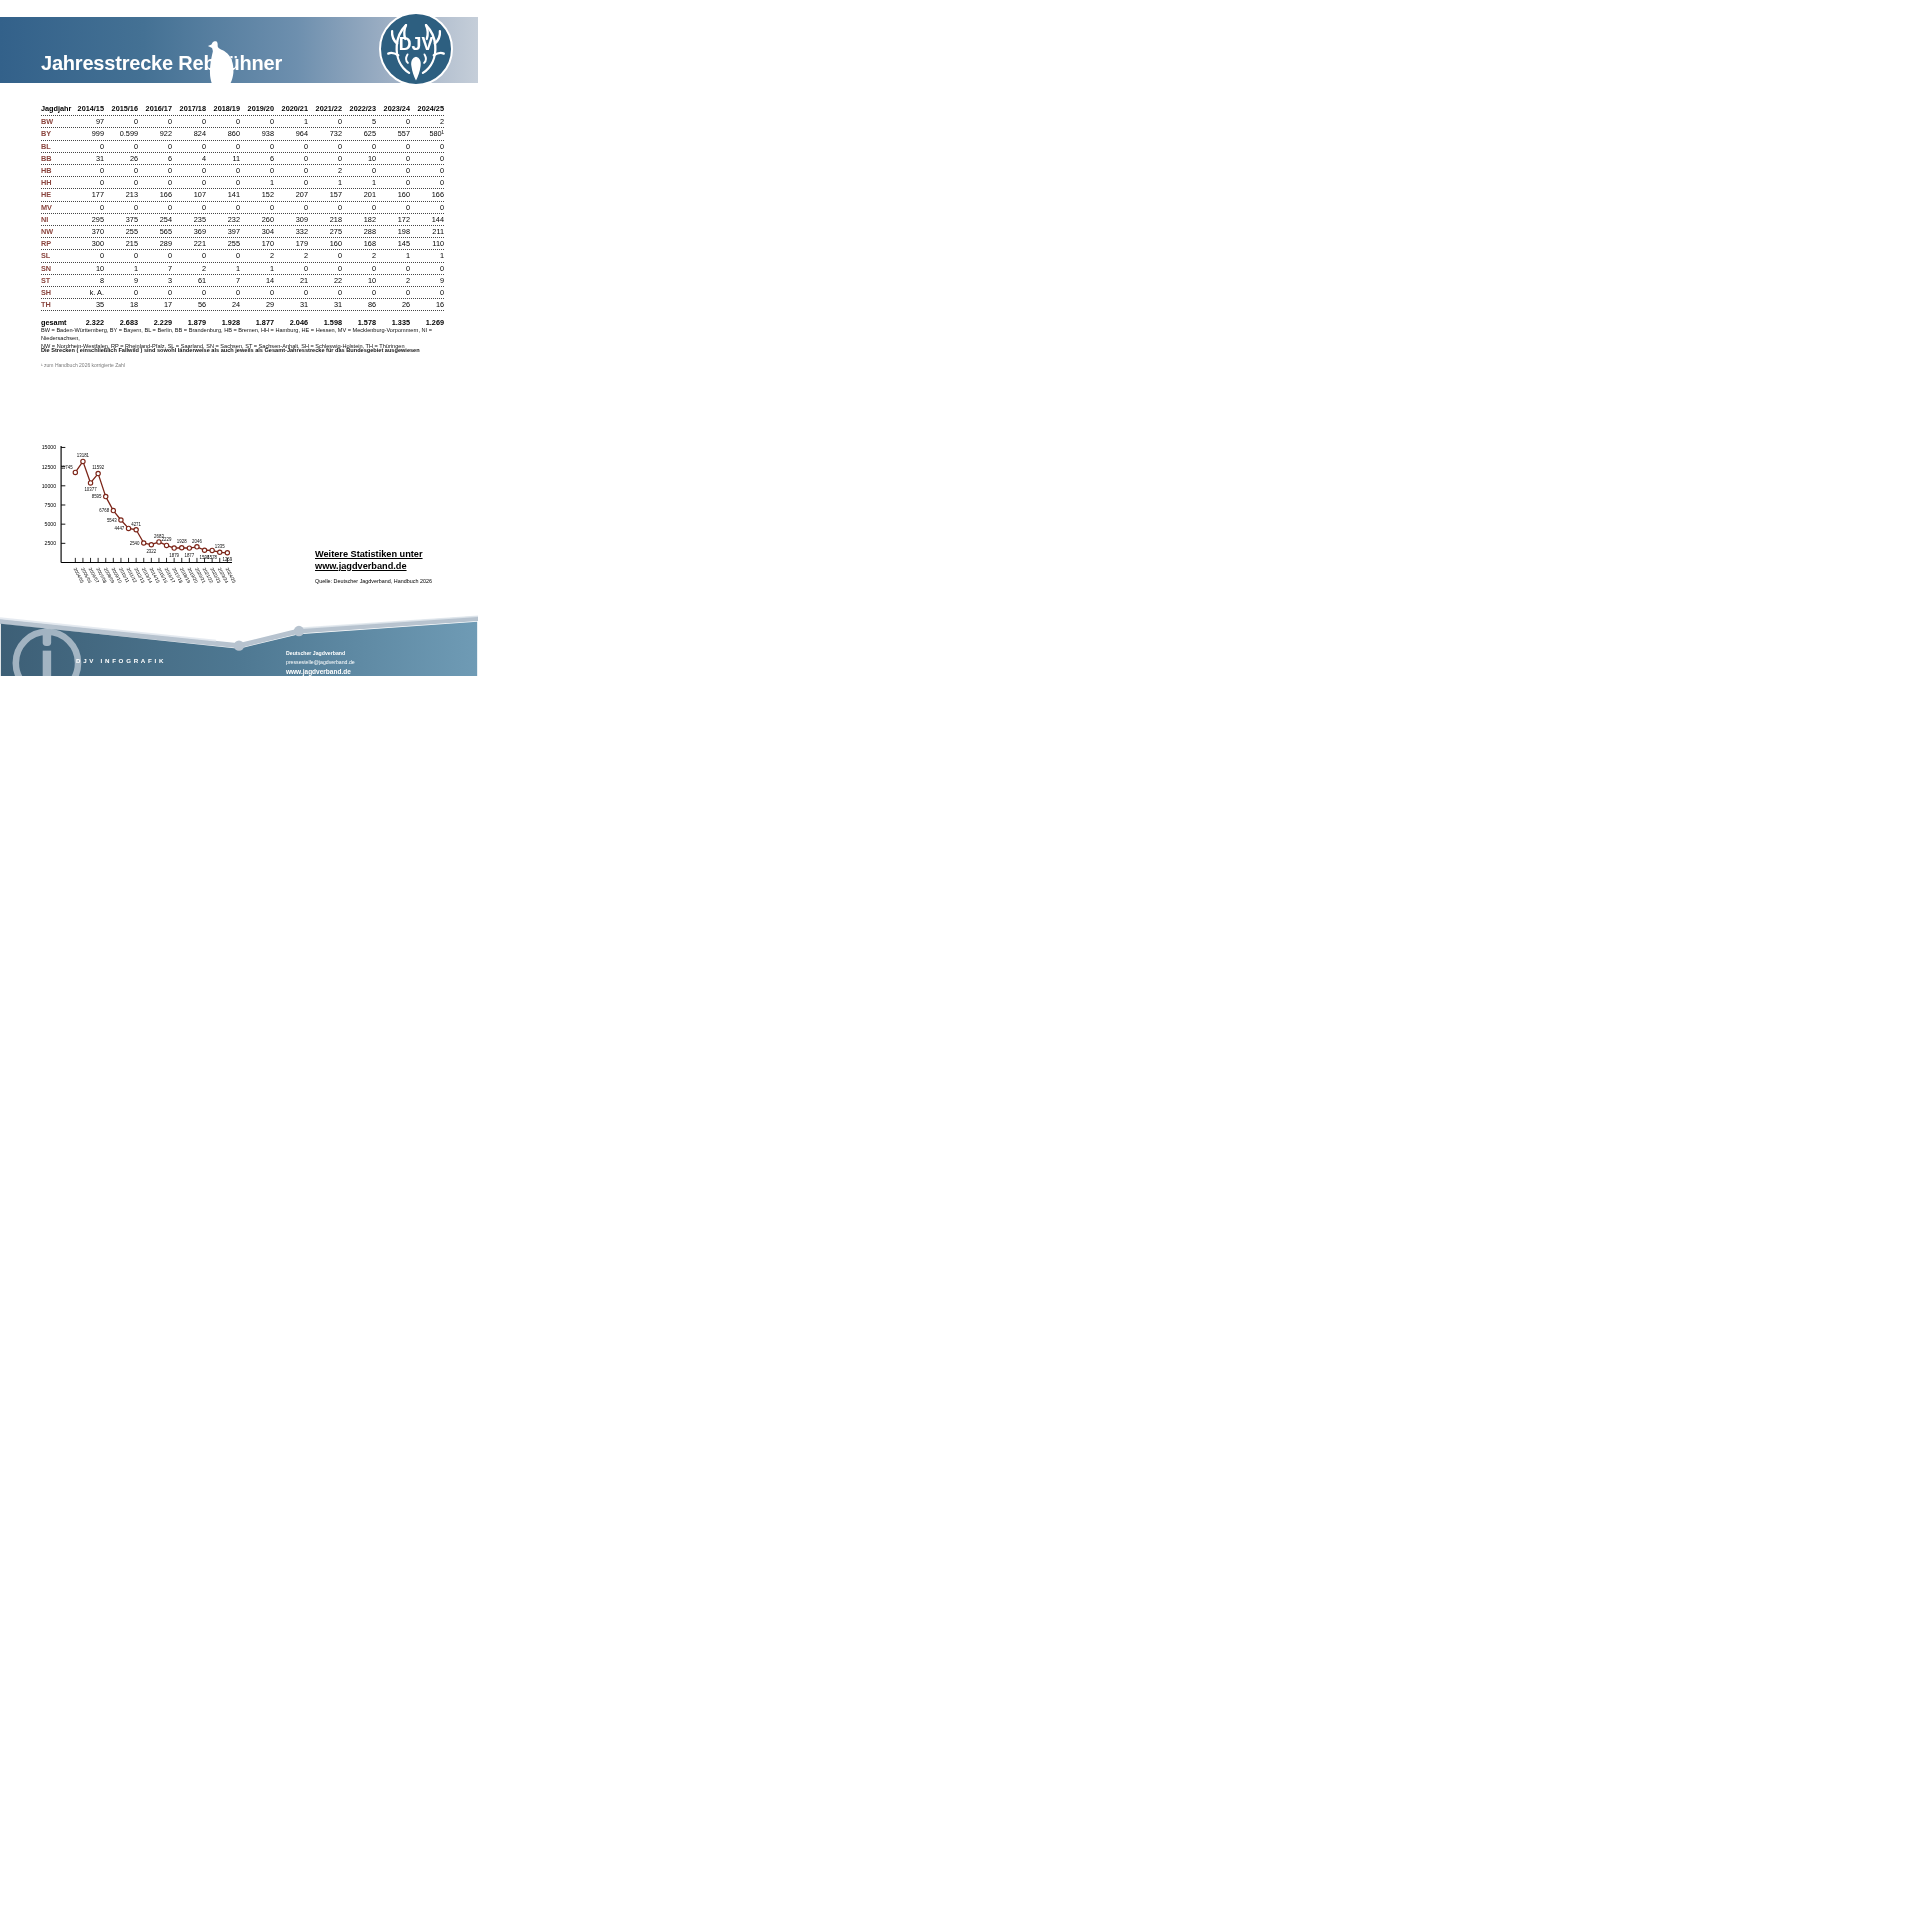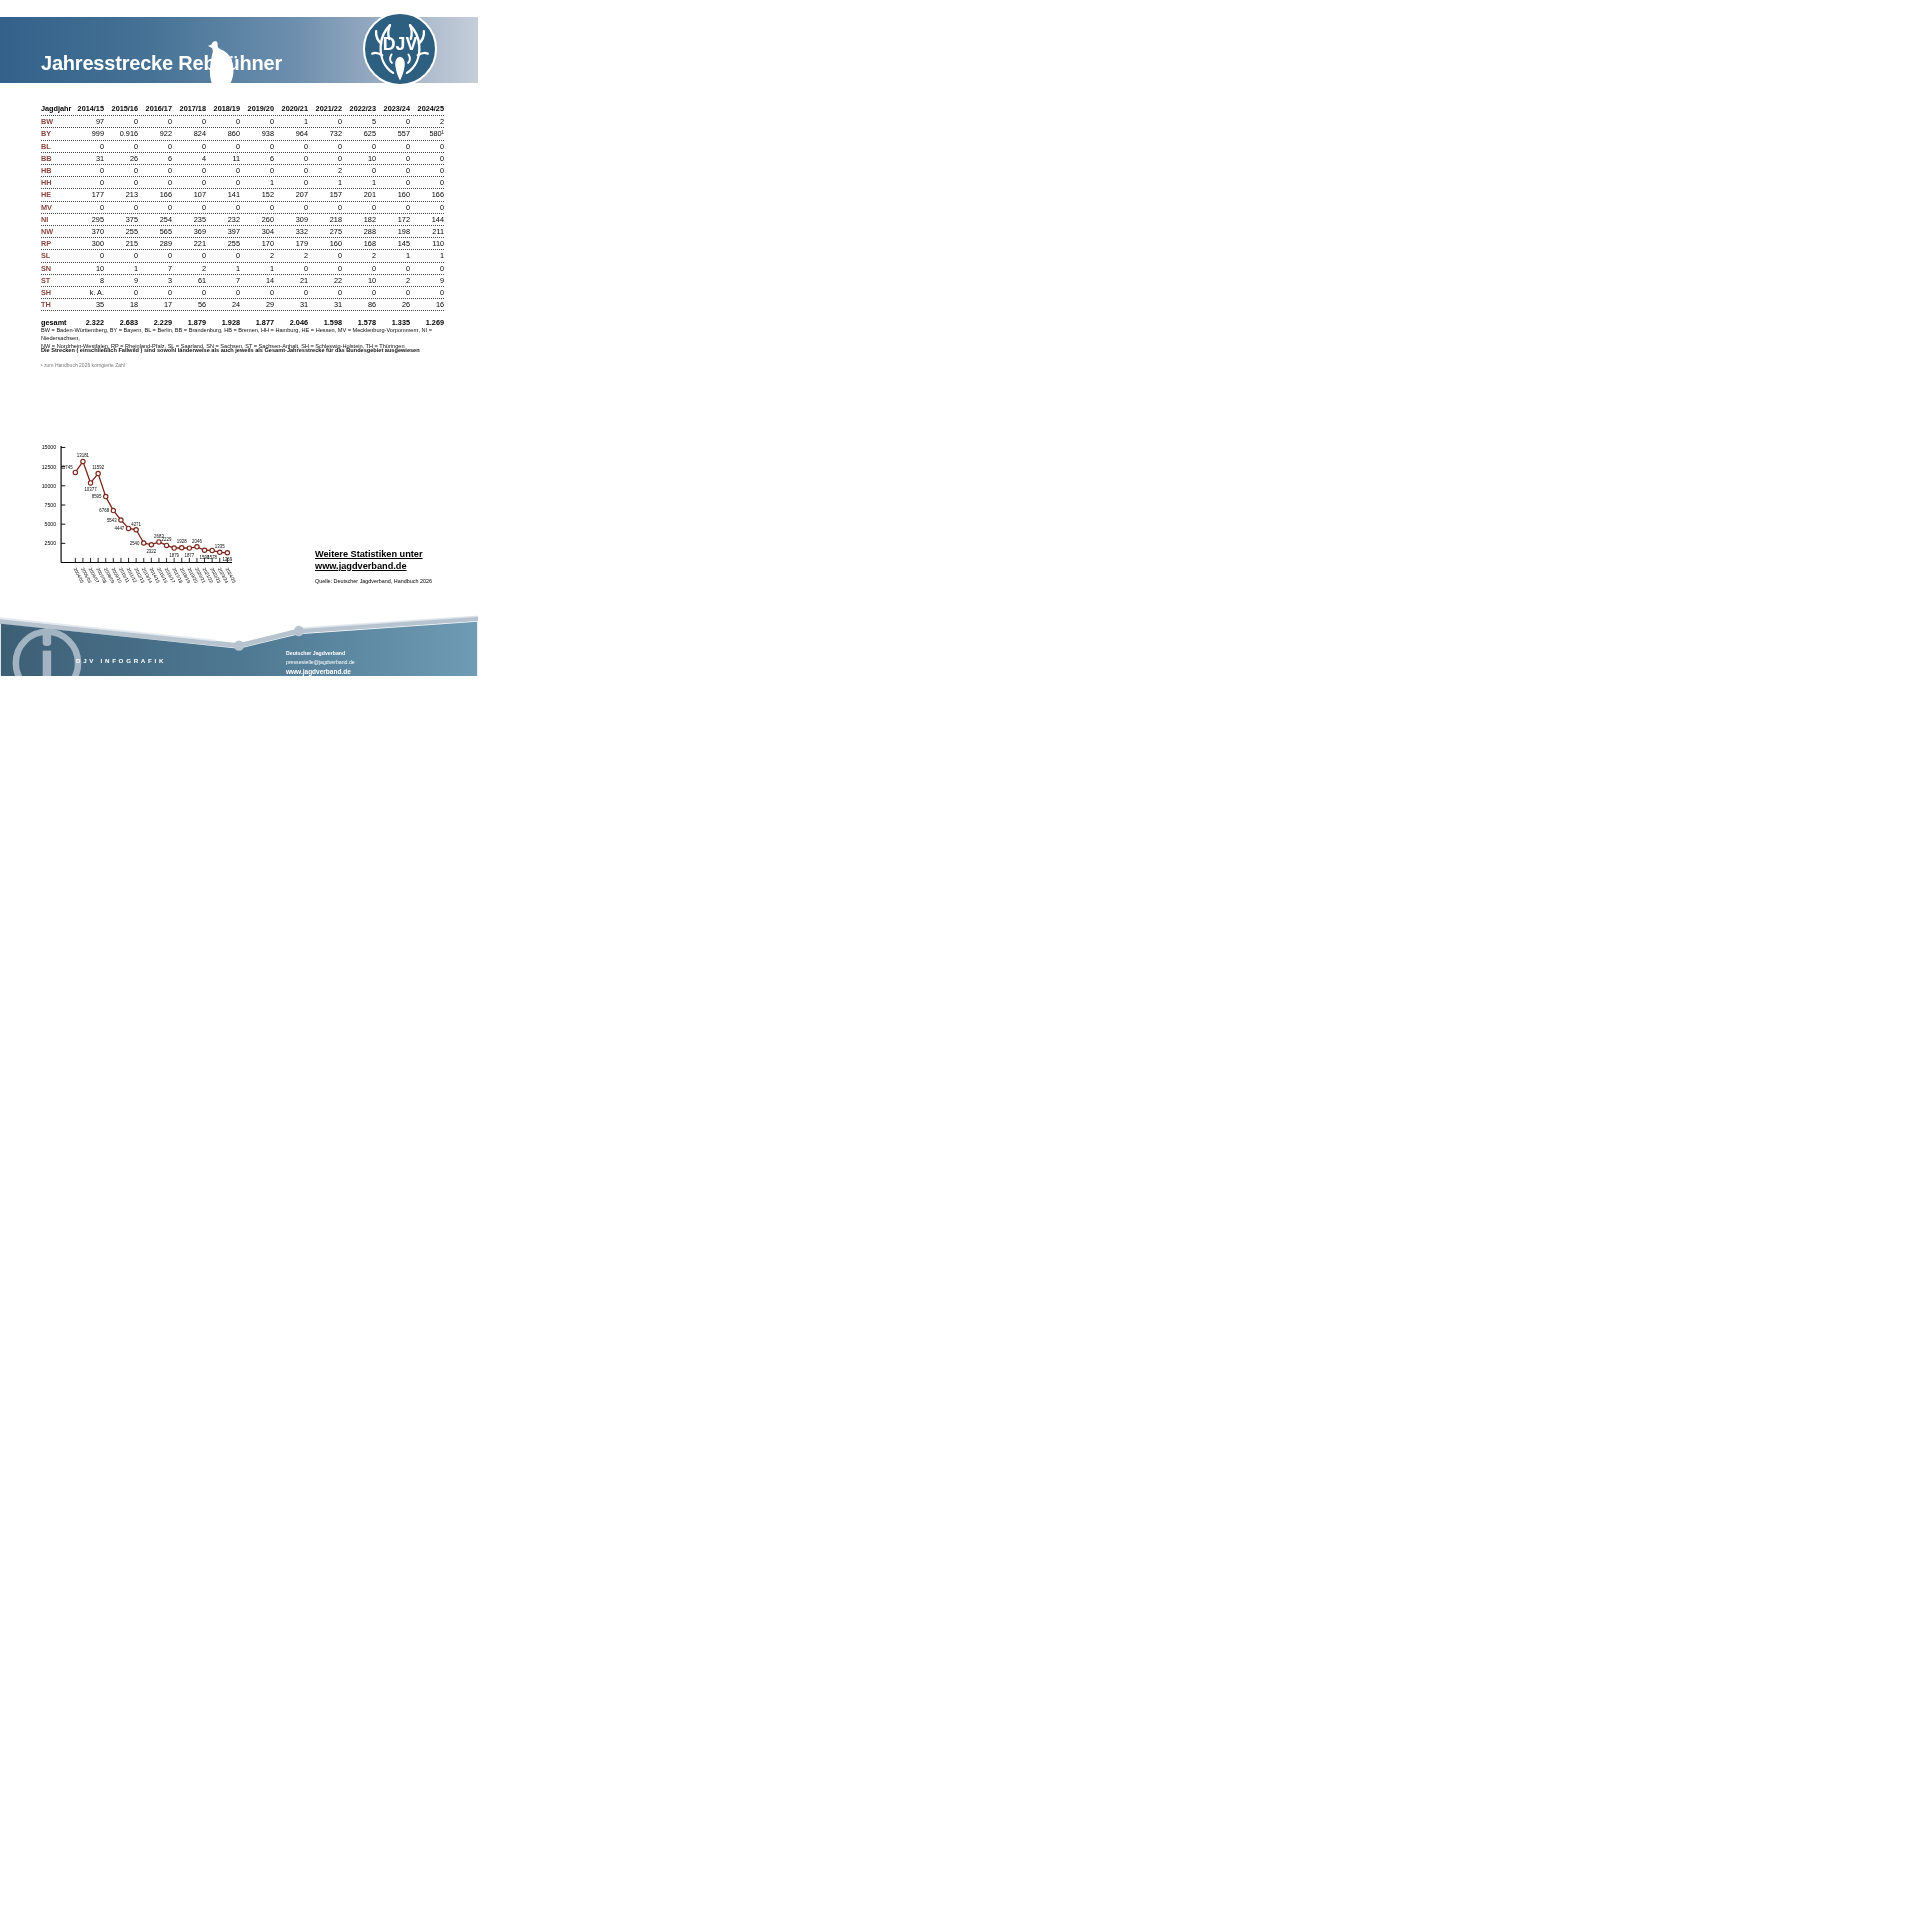--- a/index.html
+++ b/index.html
@@ -11,21 +11,21 @@
   .header-band{
     position:absolute;left:0;top:17px;width:478px;height:66px;
     background:linear-gradient(90deg,#33618a 0%,#447194 30%,#6d8fae 62%,#a6b5c8 85%,#c5ced9 100%);
   }
   .page-title{
     position:absolute;left:41px;top:52px;font-size:20px;font-weight:bold;
     color:#fff;letter-spacing:-0.2px;white-space:nowrap;
   }
   .bird{position:absolute;left:206px;top:23px;width:35px;height:57px;}
   .logo-circle{
-    position:absolute;left:363px;top:12px;width:74px;height:74px;box-sizing:border-box;
+    position:absolute;left:379px;top:12px;width:74px;height:74px;box-sizing:border-box;
     background:#2d5f80;border:2.3px solid #ffffff;border-radius:50%;
   }
   .logo-circle svg{position:absolute;left:-2.3px;top:-2.3px;}
   
   .jagd-table{position:absolute;left:41px;top:103px;width:403px;}
   .trow{
     display:grid;grid-template-columns:29px repeat(11,1fr);
     height:11.2px;line-height:11.2px;font-size:7.3px;border-bottom:0.8px dotted #454545;
   }
   .trow.thead{height:12.3px;line-height:12.3px;font-weight:bold;}
@@ -111,21 +111,21 @@
       <span class="cell">0</span>
       <span class="cell">1</span>
       <span class="cell">0</span>
       <span class="cell">5</span>
       <span class="cell">0</span>
       <span class="cell">2</span>
     </div>
     <div class="trow ">
       <span class="rlabel">BY</span>
       <span class="cell">999</span>
-      <span class="cell">0.916</span>
+      <span class="cell">0.599</span>
       <span class="cell">922</span>
       <span class="cell">824</span>
       <span class="cell">860</span>
       <span class="cell">938</span>
       <span class="cell">964</span>
       <span class="cell">732</span>
       <span class="cell">625</span>
       <span class="cell">557</span>
       <span class="cell">580¹</span>
     </div>

